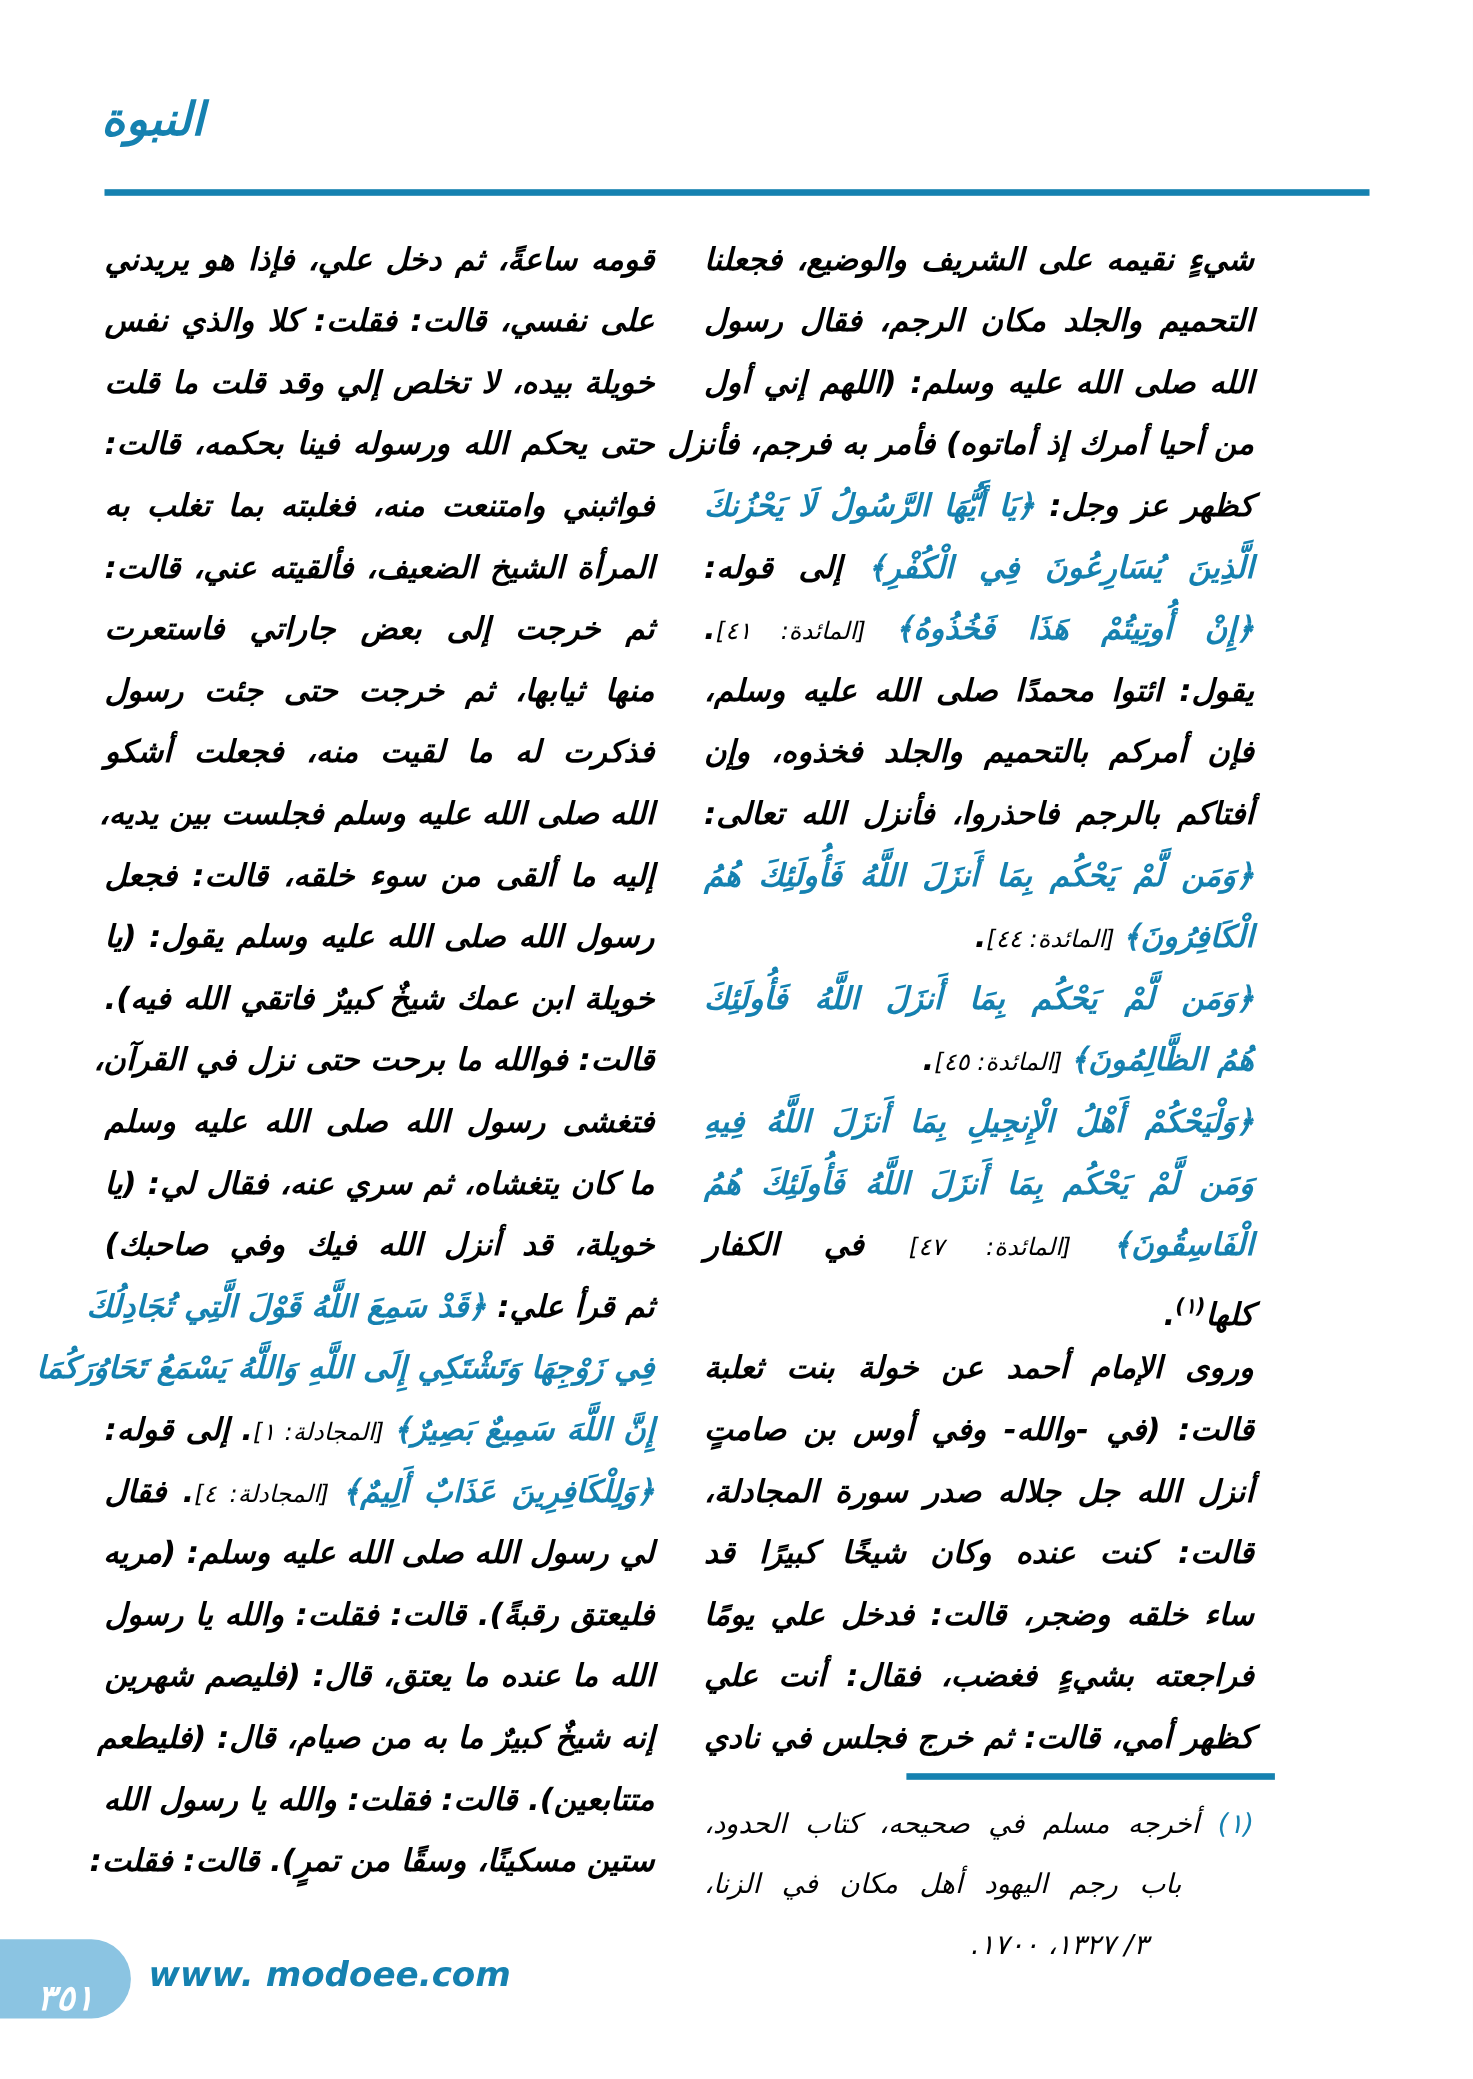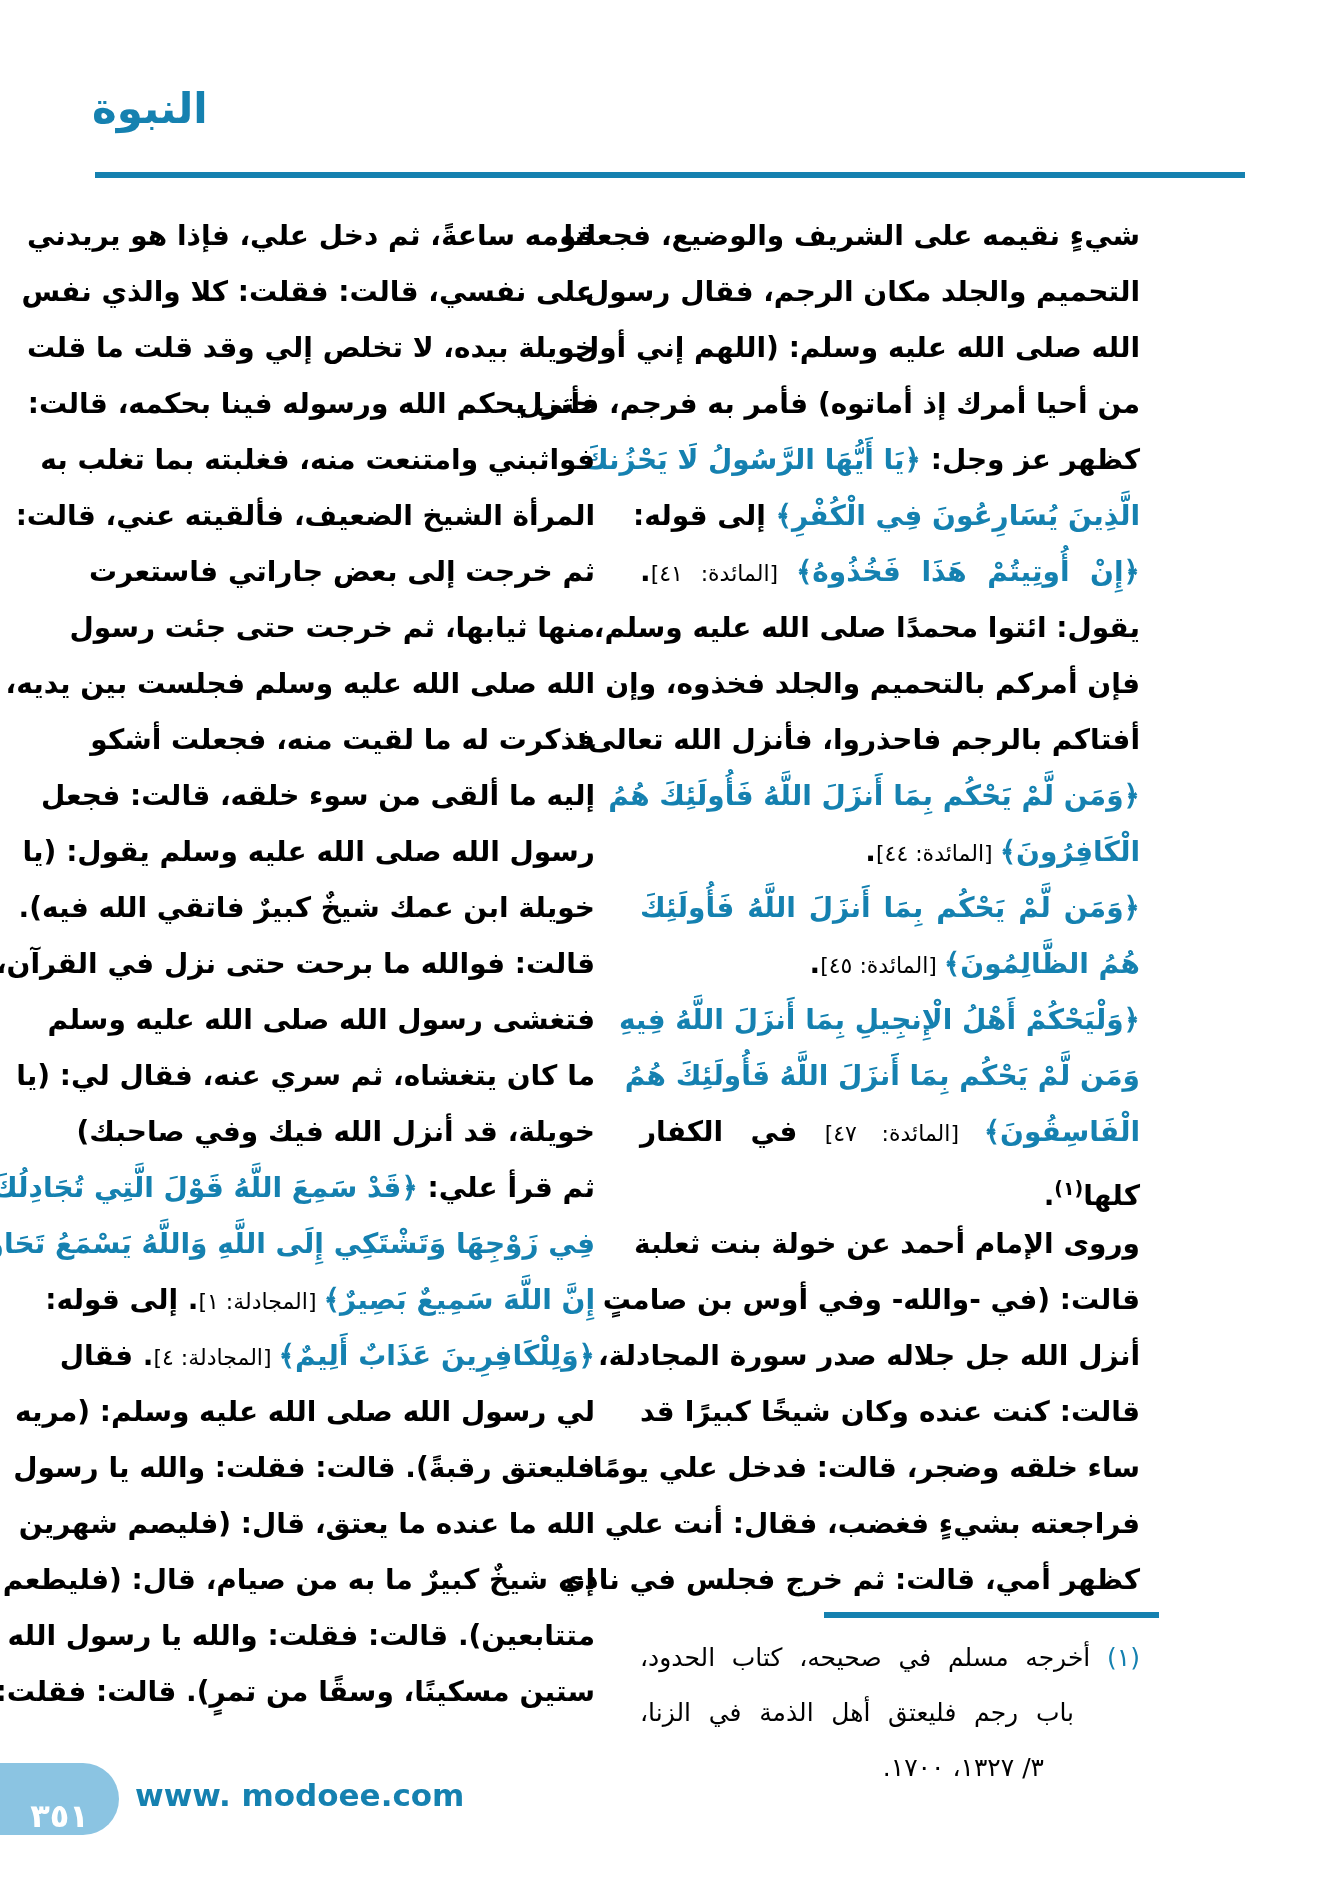--- a/index.html
+++ b/index.html
@@ -5,20 +5,21 @@
   html,body{margin:0;padding:0;background:#e8e8e8;}
   .page{
     position:relative;
     width:1339px;height:1890px;
     background:#ffffff;
     margin:0 auto;
     font-family:"DejaVu Sans",sans-serif;
     direction:rtl;
     overflow:hidden;
     color:var(--text,#000);
+    font-style:italic;
   }
   .header-title{
     position:absolute;left:92px;top:84px;
     color:var(--accent);
     font-size:42px;font-weight:bold;
     direction:rtl;
   }
   .header-rule{
     position:absolute;left:95px;top:172px;
     width:1150px;height:6px;
@@ -112,22 +113,22 @@
 
   <div class="col col-left" id="col-left">
       <div class="line"><span class="seg-n">قومه ساعةً، ثم دخل علي، فإذا هو يريدني</span></div>
       <div class="line"><span class="seg-n">على نفسي، قالت: فقلت: كلا والذي نفس</span></div>
       <div class="line"><span class="seg-n">خويلة بيده، لا تخلص إلي وقد قلت ما قلت</span></div>
       <div class="line"><span class="seg-n">حتى يحكم الله ورسوله فينا بحكمه، قالت:</span></div>
       <div class="line"><span class="seg-n">فواثبني وامتنعت منه، فغلبته بما تغلب به</span></div>
       <div class="line"><span class="seg-n">المرأة الشيخ الضعيف، فألقيته عني، قالت:</span></div>
       <div class="line"><span class="seg-n">ثم خرجت إلى بعض جاراتي فاستعرت</span></div>
       <div class="line"><span class="seg-n">منها ثيابها، ثم خرجت حتى جئت رسول</span></div>
+      <div class="line"><span class="seg-n">فذكرت له ما لقيت منه، فجعلت أشكو</span></div>
       <div class="line"><span class="seg-n">الله صلى الله عليه وسلم فجلست بين يديه،</span></div>
-      <div class="line"><span class="seg-n">فذكرت له ما لقيت منه، فجعلت أشكو</span></div>
       <div class="line"><span class="seg-n">إليه ما ألقى من سوء خلقه، قالت: فجعل</span></div>
       <div class="line"><span class="seg-n">رسول الله صلى الله عليه وسلم يقول: (يا</span></div>
       <div class="line"><span class="seg-n">خويلة ابن عمك شيخٌ كبيرٌ فاتقي الله فيه).</span></div>
       <div class="line"><span class="seg-n">قالت: فوالله ما برحت حتى نزل في القرآن،</span></div>
       <div class="line"><span class="seg-n">فتغشى رسول الله صلى الله عليه وسلم</span></div>
       <div class="line"><span class="seg-n">ما كان يتغشاه، ثم سري عنه، فقال لي: (يا</span></div>
       <div class="line"><span class="seg-n">خويلة، قد أنزل الله فيك وفي صاحبك)</span></div>
       <div class="line"><span class="seg-n">ثم قرأ علي: </span><span class="seg-q">﴿قَدْ سَمِعَ اللَّهُ قَوْلَ الَّتِي تُجَادِلُكَ</span></div>
       <div class="line"><span class="seg-q">فِي زَوْجِهَا وَتَشْتَكِي إِلَى اللَّهِ وَاللَّهُ يَسْمَعُ تَحَاوُرَكُمَا</span></div>
       <div class="line"><span class="seg-q">إِنَّ اللَّهَ سَمِيعٌ بَصِيرٌ﴾</span><span class="seg-r"> [المجادلة: ١]</span><span class="seg-n">. إلى قوله:</span></div>
@@ -137,21 +138,21 @@
       <div class="line"><span class="seg-n">الله ما عنده ما يعتق، قال: (فليصم شهرين</span></div>
       <div class="line"><span class="seg-n">إنه شيخٌ كبيرٌ ما به من صيام، قال: (فليطعم</span></div>
       <div class="line"><span class="seg-n">متتابعين). قالت: فقلت: والله يا رسول الله</span></div>
       <div class="line"><span class="seg-n">ستين مسكينًا، وسقًا من تمرٍ). قالت: فقلت:</span></div>
     </div>
 
   <div class="fn-sep"></div>
 
   <div class="footnote" id="footnote">
       <div class="line"><span class="seg-m">(١) </span><span class="seg-n">أخرجه مسلم في صحيحه، كتاب الحدود،</span></div>
-      <div class="line ind1"><span class="seg-n">باب رجم فليعتق أهل الذمة في الزنا،</span></div>
+      <div class="line ind1"><span class="seg-n">باب رجم اليهود أهل مكان في الزنا،</span></div>
       <div class="line short ind2"><span class="seg-n">٣/ ١٣٢٧، ١٧٠٠.</span></div>
     </div>
 
   <div class="page-badge">
     <span>٣٥١</span>
   </div>
 
   <div class="website">www. modoee.com</div>
 
 </div>

